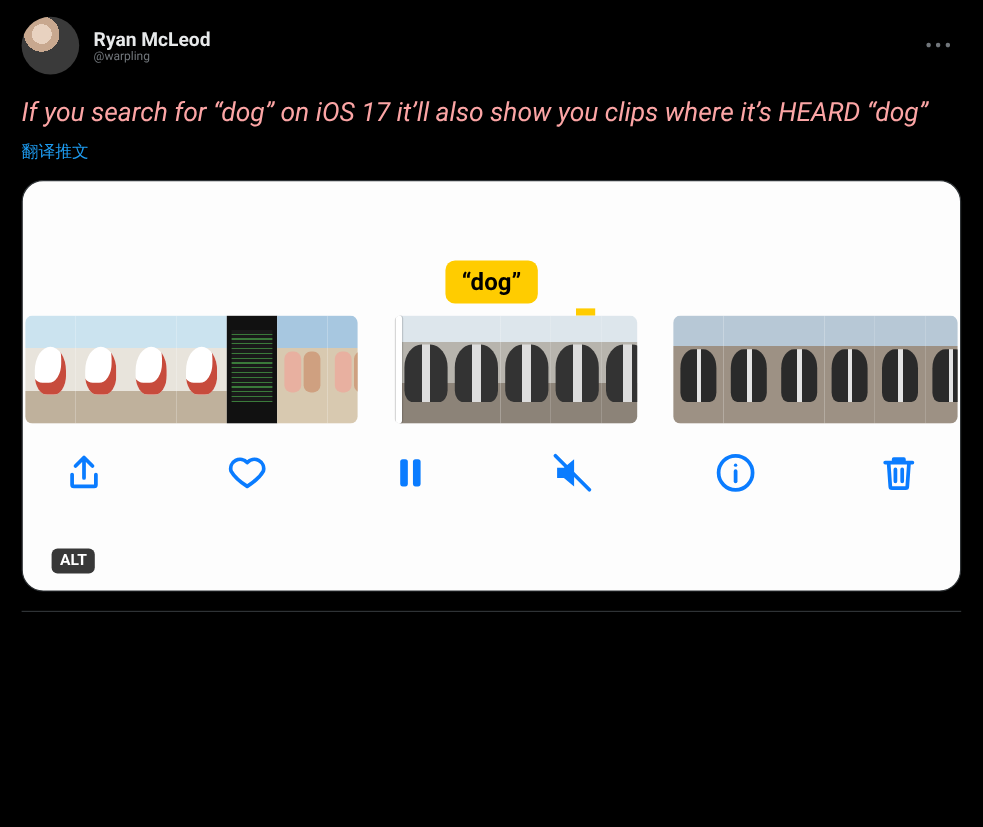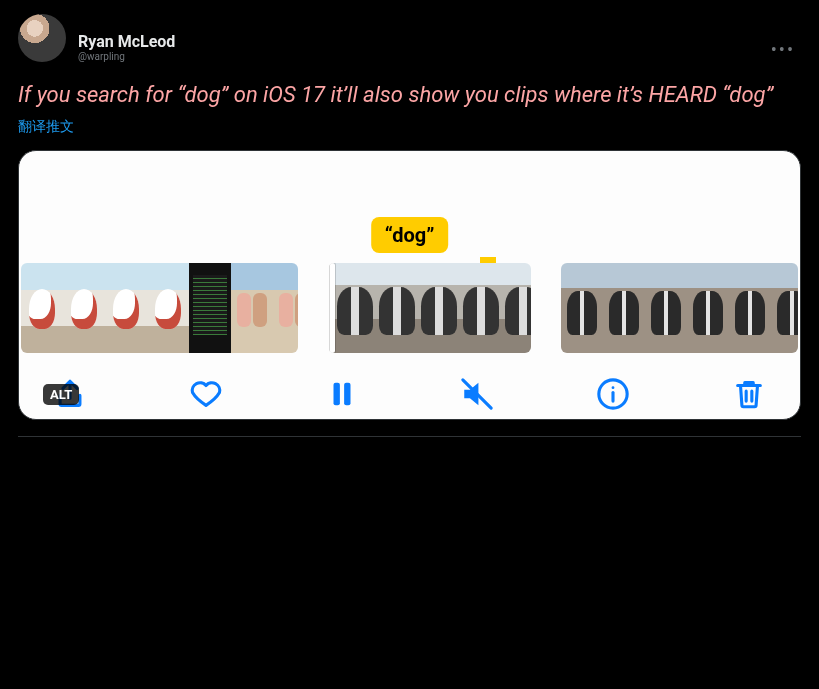--- a/index.html
+++ b/index.html
@@ -9,21 +9,21 @@
     background: #000;
     font-family: -apple-system, BlinkMacSystemFont, "Segoe UI", Roboto, Helvetica, Arial, sans-serif;
     color: #e7e9ea;
     overflow: hidden;
   }
   .tweet {
     padding: 14px 18px 0 18px;
   }
   .header {
     display: flex;
-    align-items: flex-end;
+    align-items: center;
     gap: 12px;
   }
   .avatar {
     width: 48px;
     height: 48px;
     border-radius: 50%;
     background: radial-gradient(circle at 35% 30%, #e8d2c0 0 18%, #c8a88f 18% 32%, #3a3a3a 32% 100%);
     flex-shrink: 0;
   }
   .name-block { flex: 1; }
@@ -43,21 +43,21 @@
     color: #1d9bf0;
     font-size: 14px;
     cursor: pointer;
   }
   .media-card {
     margin-top: 14px;
     background: #fdfdfd;
     border-radius: 18px;
     overflow: hidden;
     position: relative;
-    height: 270px;
+    height: 343px;
     border: 1px solid #2f3336;
   }
   .media-top {
     height: 112px;
     position: relative;
   }
   .dog-bubble {
     position: absolute;
     left: 50%;
     transform: translateX(-50%);

